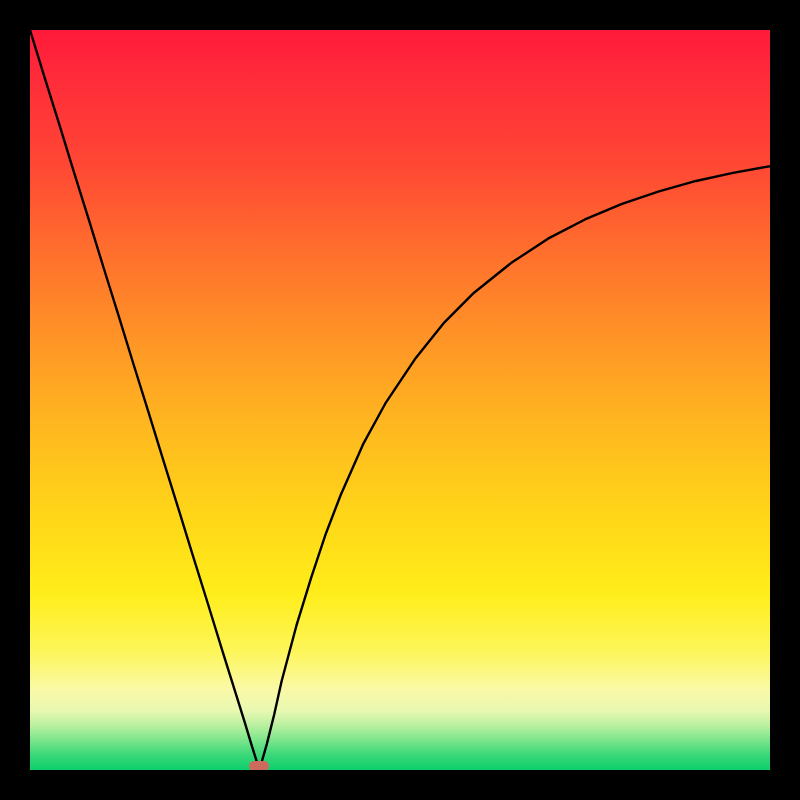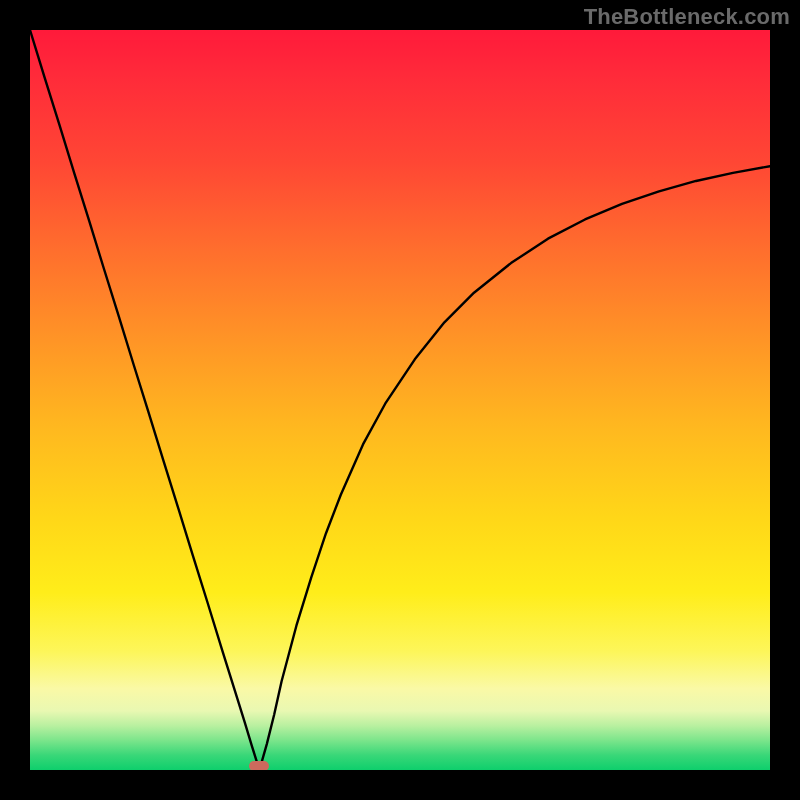--- a/index.html
+++ b/index.html
@@ -85,14 +85,13 @@
   <div class="plot-area">
     <div class="gradient"></div>
 
     <svg class="curve" viewBox="0 0 740 740" preserveAspectRatio="none">
       <path id="curve-path" fill="none" stroke="#000000" stroke-width="2.4" stroke-linecap="round" stroke-linejoin="round" d="M0.00 0.00 L14.80 48.10 L29.60 95.46 L44.40 143.56 L59.20 190.92 L74.00 239.02 L88.80 286.38 L103.60 334.48 L118.40 381.84 L133.20 429.94 L148.00 477.30 L162.80 525.40 L177.60 572.76 L192.40 620.86 L207.20 668.22 L214.60 691.90 L222.00 716.32 L229.40 740.00 L236.80 714.10 L244.20 684.50 L251.60 651.20 L266.40 595.70 L281.20 547.60 L296.00 503.20 L310.80 464.72 L333.00 414.40 L355.20 373.70 L384.80 329.30 L414.40 292.30 L444.00 262.70 L481.00 233.10 L518.00 208.68 L555.00 189.44 L592.00 173.90 L629.00 161.32 L666.00 150.96 L703.00 142.82 L740.00 136.16"></path>
     </svg>
 
     <div class="marker" id="marker" style="left: 229.4px; top: 736.3px;"></div>
   </div>
 
-  <div class="watermark">TheBottleneck.com</div>
 </div>
 
 </body></html>

